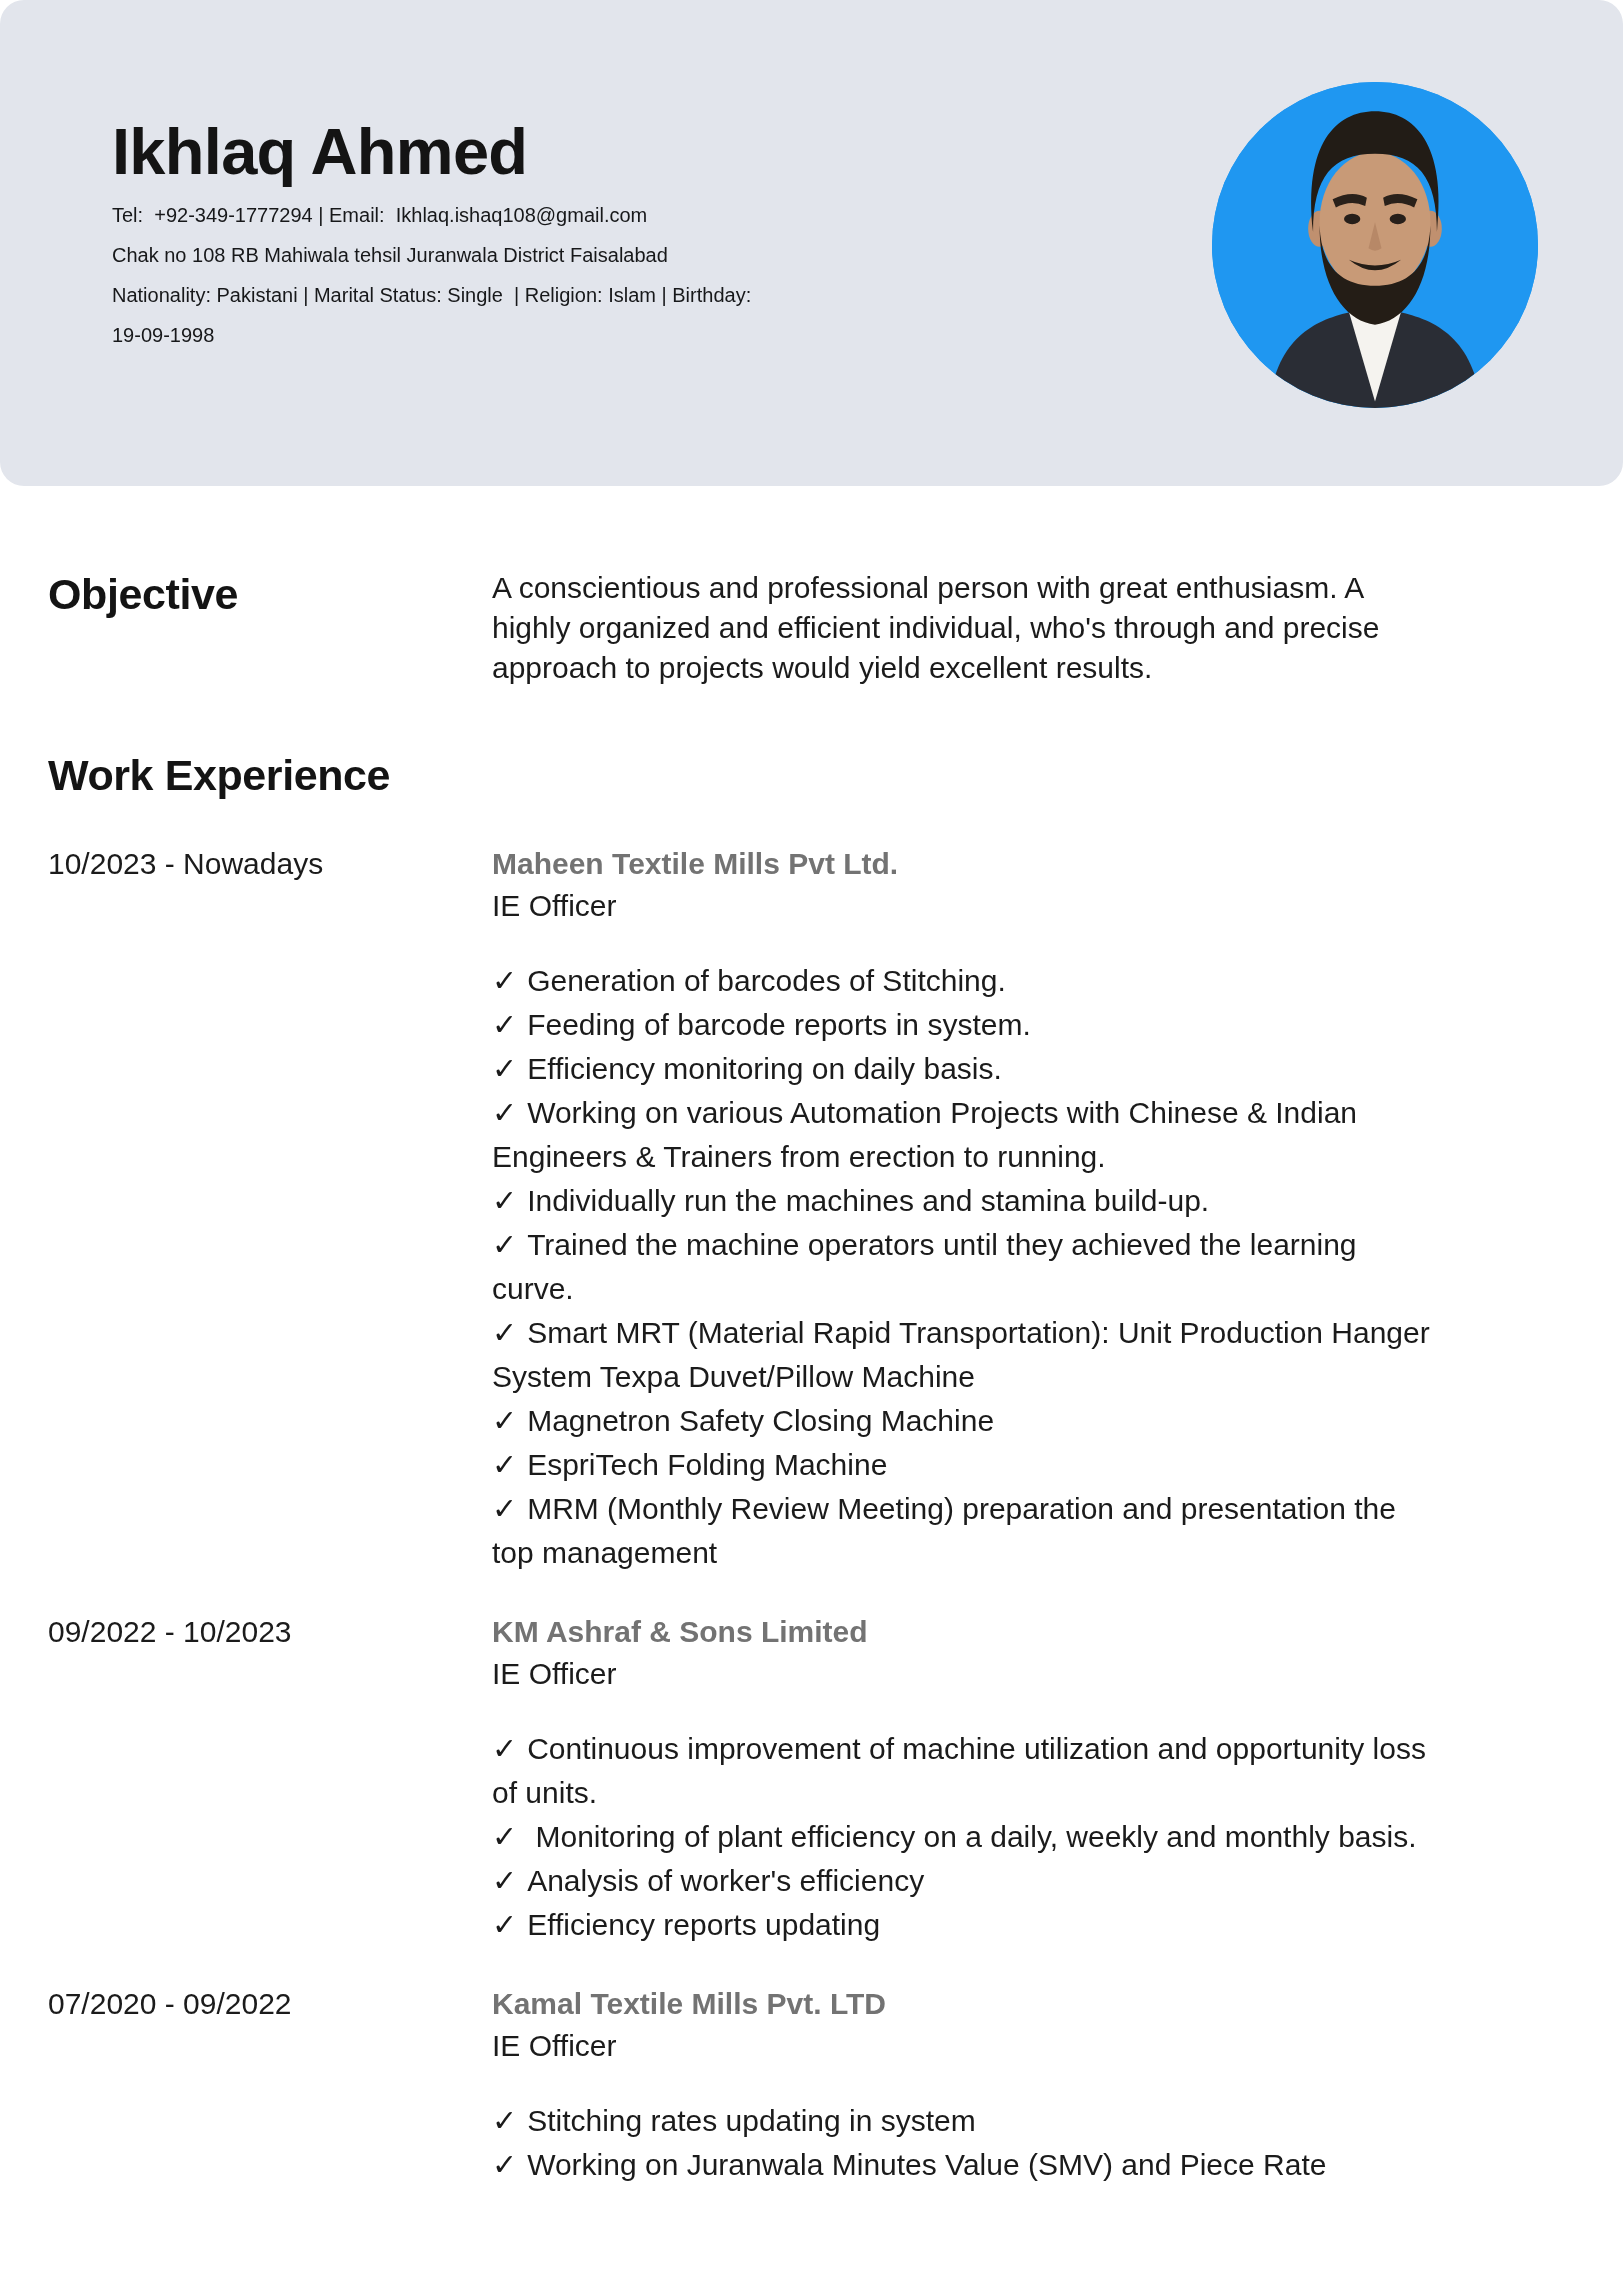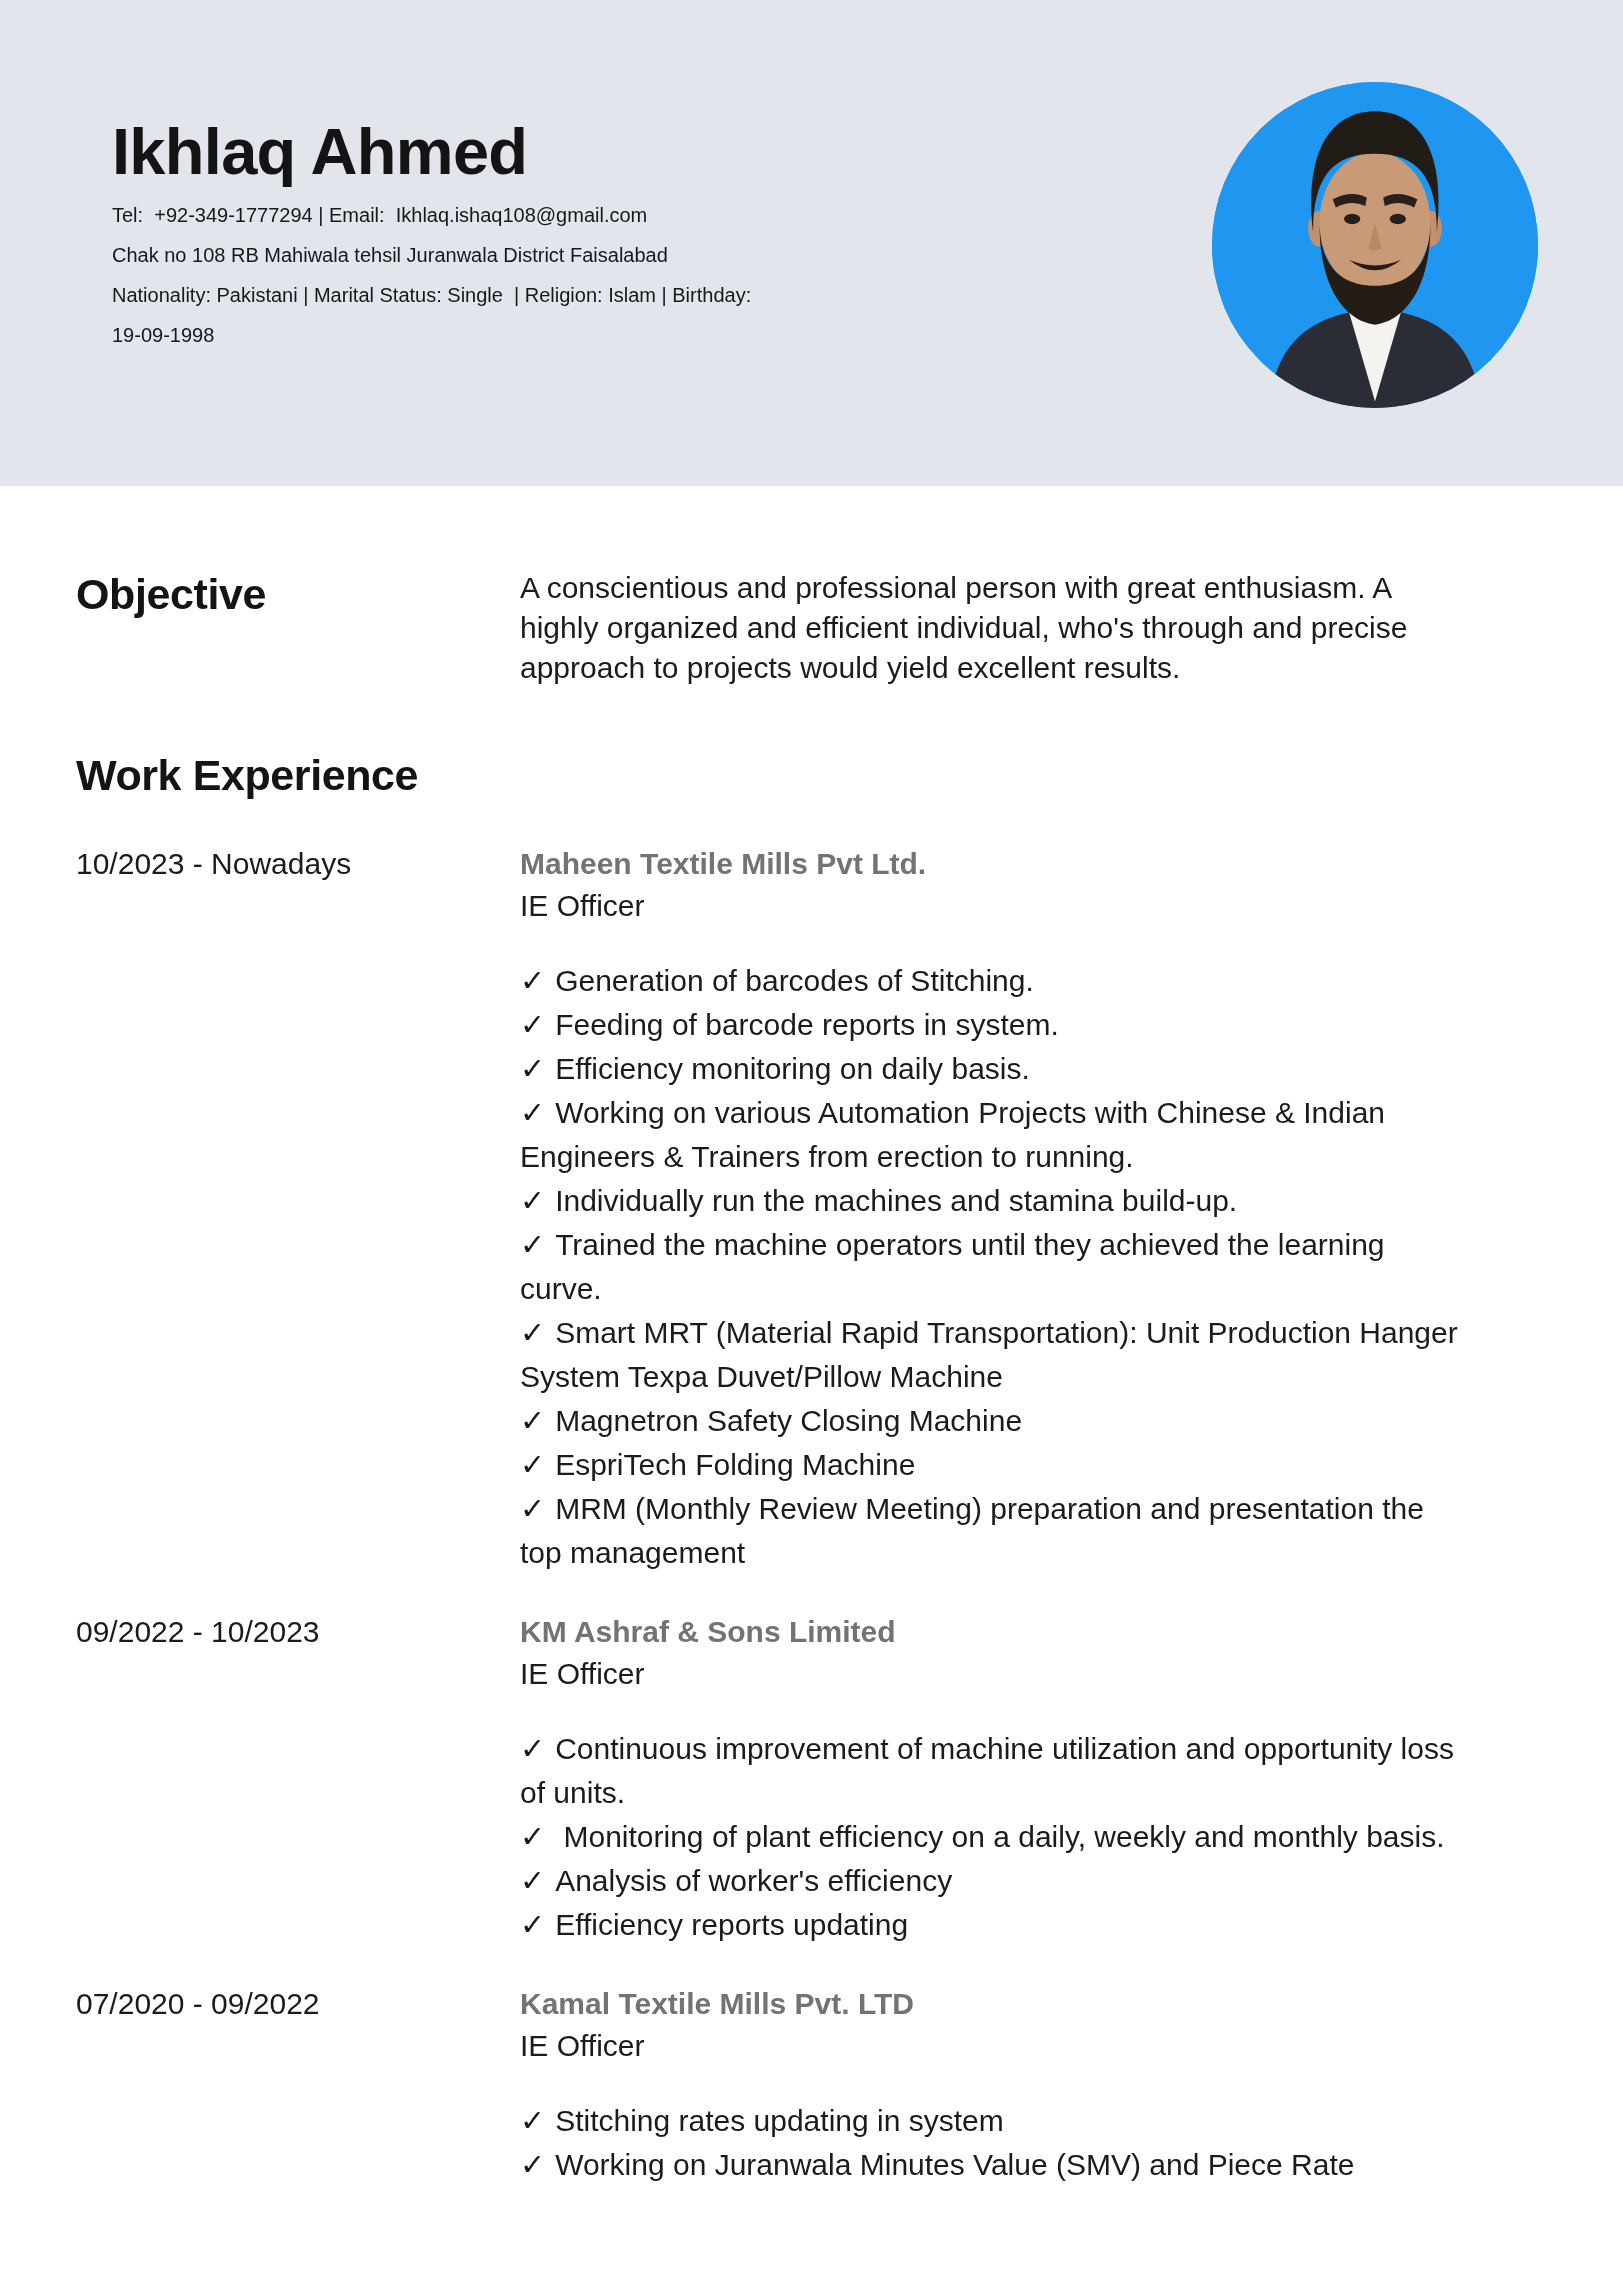--- a/index.html
+++ b/index.html
@@ -11,35 +11,36 @@
     color:#1b1b1b;
     overflow:hidden;
   }
   
   .header {
     box-sizing:border-box;
     height:486px;
     background:#e2e5ec;
     padding:118px 0 0 112px;
     position:relative;
+    border-radius:24px;
   }
   .name {
     font-size:65px; font-weight:700; line-height:68px;
     color:#141414; letter-spacing:-0.7px;
   }
   .contact { margin-top:9.4px; font-size:20px; line-height:40px; color:#17181a; }
   .contact-line { white-space:pre; }
   .photo {
     position:absolute; left:1212px; top:82px;
     width:326px; height:326px; border-radius:50%;
     overflow:hidden; background:#1f97f1;
   }
   .photo svg { display:block; width:100%; height:100%; }
   
-  main { padding-left:76px; }
+  main { padding-left:48px; }
   .row { display:grid; grid-template-columns:444px 949px; align-items:start; }
   h2.section-heading {
     margin:0; font-size:43px; font-weight:700; line-height:52px;
     color:#141414; letter-spacing:-0.4px;
   }
   .objective-row { margin-top:82px; }
   .objective-text { margin:0; font-size:30px; line-height:40px; }
   .work-section { margin-top:61px; }
   .entries { margin-top:42px; }
   .entry { display:grid; grid-template-columns:444px 949px; align-items:start; margin-bottom:36px; }

